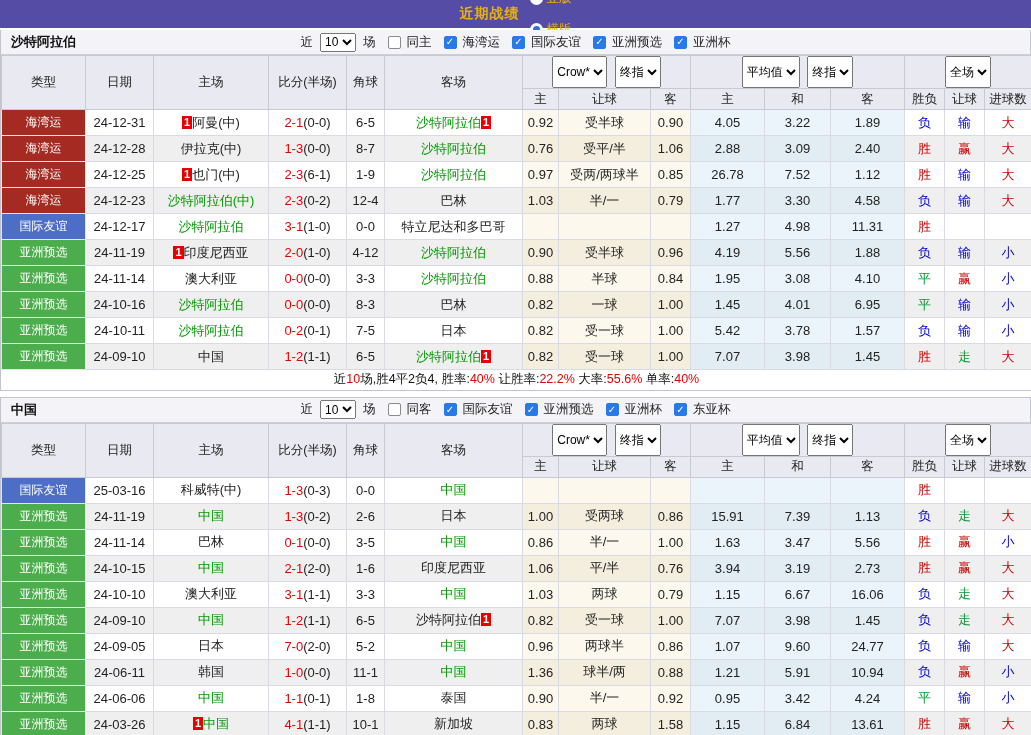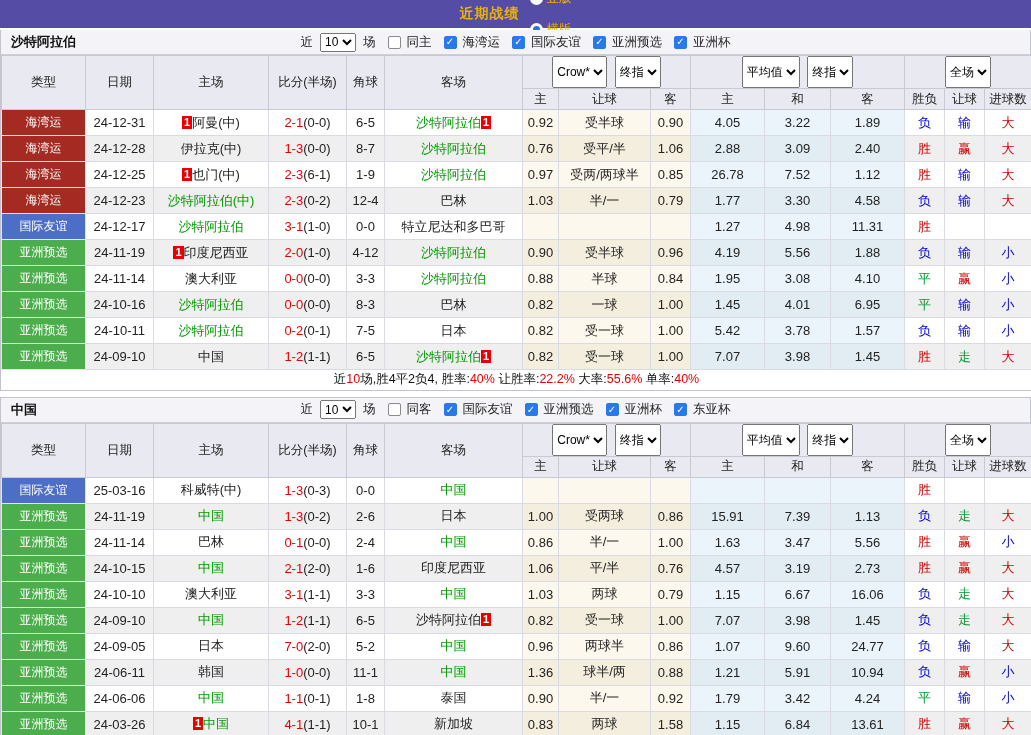--- a/index.html
+++ b/index.html
@@ -437,21 +437,21 @@
             <td class="c-avg">1.13</td>
             <td class="t-blue">负</td>
             <td class="t-green">走</td>
             <td class="t-red">大</td>
           </tr>
           <tr>
             <td class="c-type" style="background:#4BAD4B">亚洲预选</td>
             <td>24-11-14</td>
             <td><span class="tname">巴林</span></td>
             <td><span class="ft">0-1</span><span class="ht">(0-0)</span></td>
-            <td>2-4</td>
+            <td>3-5</td>
             <td><span class="tname self">中国</span></td>
             <td class="c-odds">0.86</td>
             <td class="c-odds">半/一</td>
             <td class="c-odds">1.00</td>
             <td class="c-avg">1.63</td>
             <td class="c-avg">3.47</td>
             <td class="c-avg">5.56</td>
             <td class="t-red">胜</td>
             <td class="t-red">赢</td>
             <td class="t-blue">小</td>
@@ -459,21 +459,21 @@
           <tr>
             <td class="c-type" style="background:#4BAD4B">亚洲预选</td>
             <td>24-10-15</td>
             <td><span class="tname self">中国</span></td>
             <td><span class="ft">2-1</span><span class="ht">(2-0)</span></td>
             <td>1-6</td>
             <td><span class="tname">印度尼西亚</span></td>
             <td class="c-odds">1.06</td>
             <td class="c-odds">平/半</td>
             <td class="c-odds">0.76</td>
-            <td class="c-avg">4.57</td>
+            <td class="c-avg">3.94</td>
             <td class="c-avg">3.19</td>
             <td class="c-avg">2.73</td>
             <td class="t-red">胜</td>
             <td class="t-red">赢</td>
             <td class="t-red">大</td>
           </tr>
           <tr>
             <td class="c-type" style="background:#4BAD4B">亚洲预选</td>
             <td>24-10-10</td>
             <td><span class="tname">澳大利亚</span></td>
@@ -544,21 +544,21 @@
           <tr>
             <td class="c-type" style="background:#4BAD4B">亚洲预选</td>
             <td>24-06-06</td>
             <td><span class="tname self">中国</span></td>
             <td><span class="ft">1-1</span><span class="ht">(0-1)</span></td>
             <td>1-8</td>
             <td><span class="tname">泰国</span></td>
             <td class="c-odds">0.90</td>
             <td class="c-odds">半/一</td>
             <td class="c-odds">0.92</td>
-            <td class="c-avg">1.79</td>
+            <td class="c-avg">0.95</td>
             <td class="c-avg">3.42</td>
             <td class="c-avg">4.24</td>
             <td class="t-green">平</td>
             <td class="t-blue">输</td>
             <td class="t-blue">小</td>
           </tr>
           <tr>
             <td class="c-type" style="background:#4BAD4B">亚洲预选</td>
             <td>24-03-26</td>
             <td><b class="card">1</b><span class="tname self">中国</span></td>

